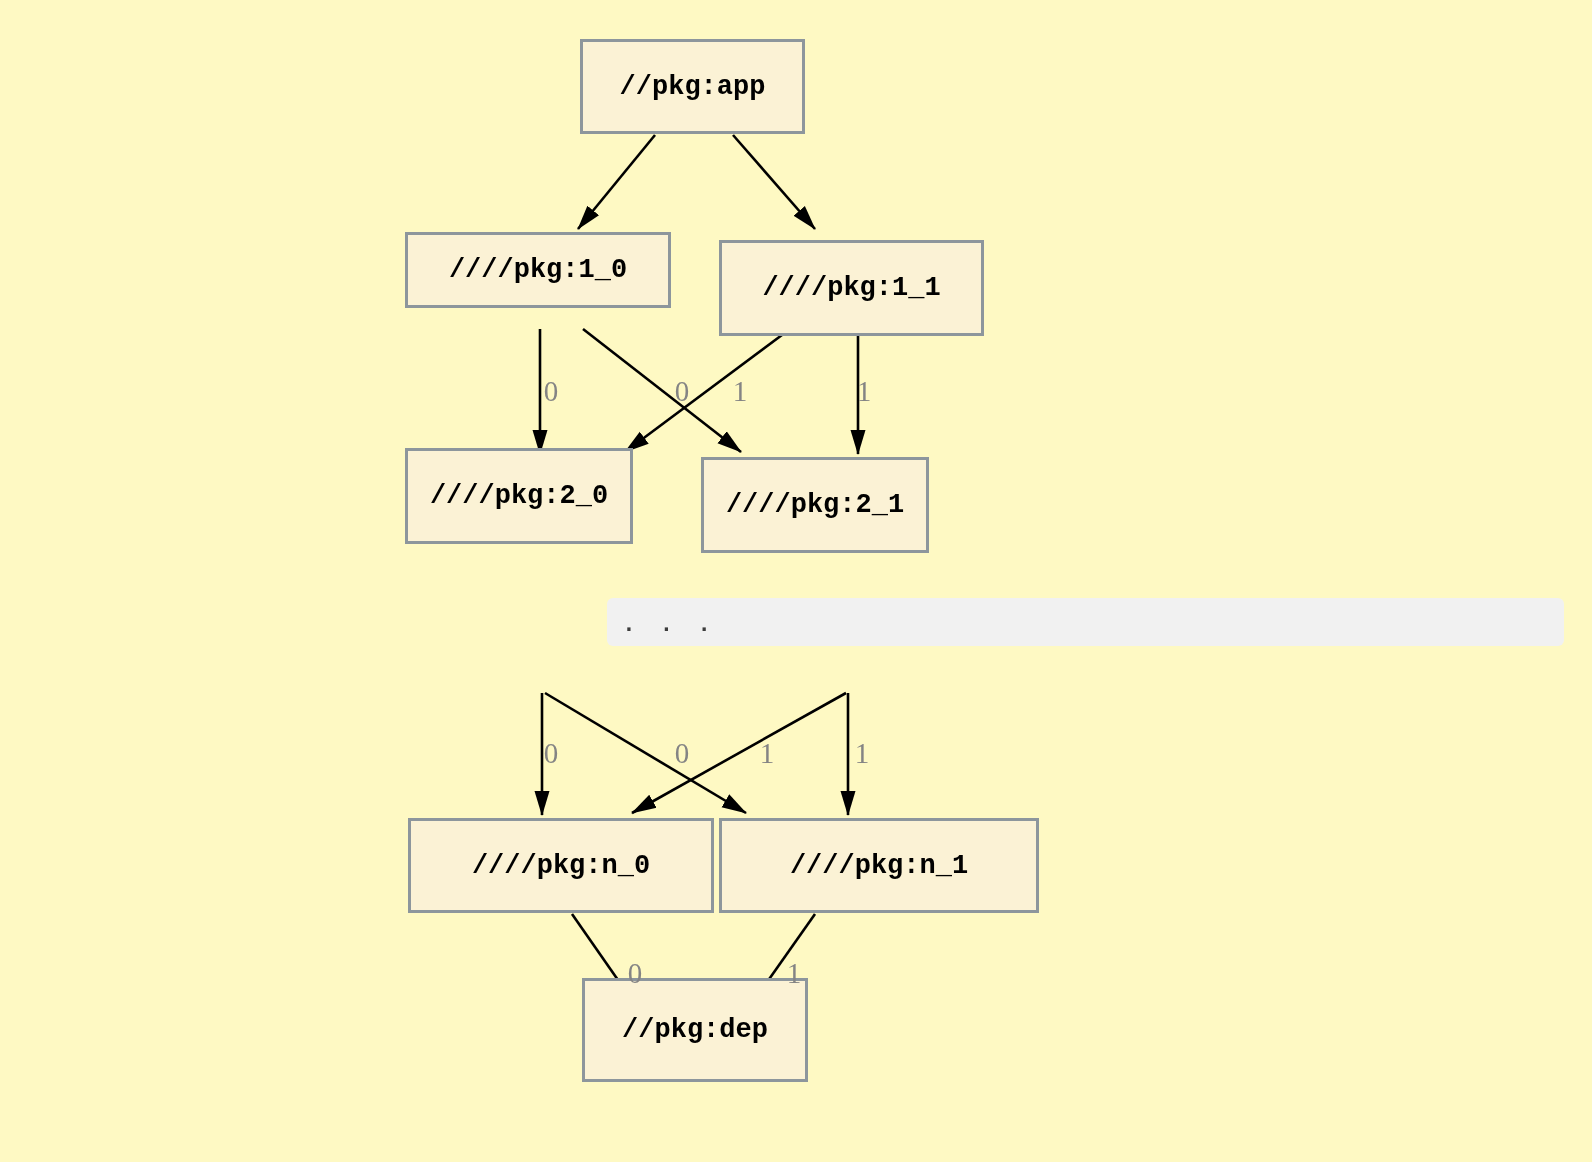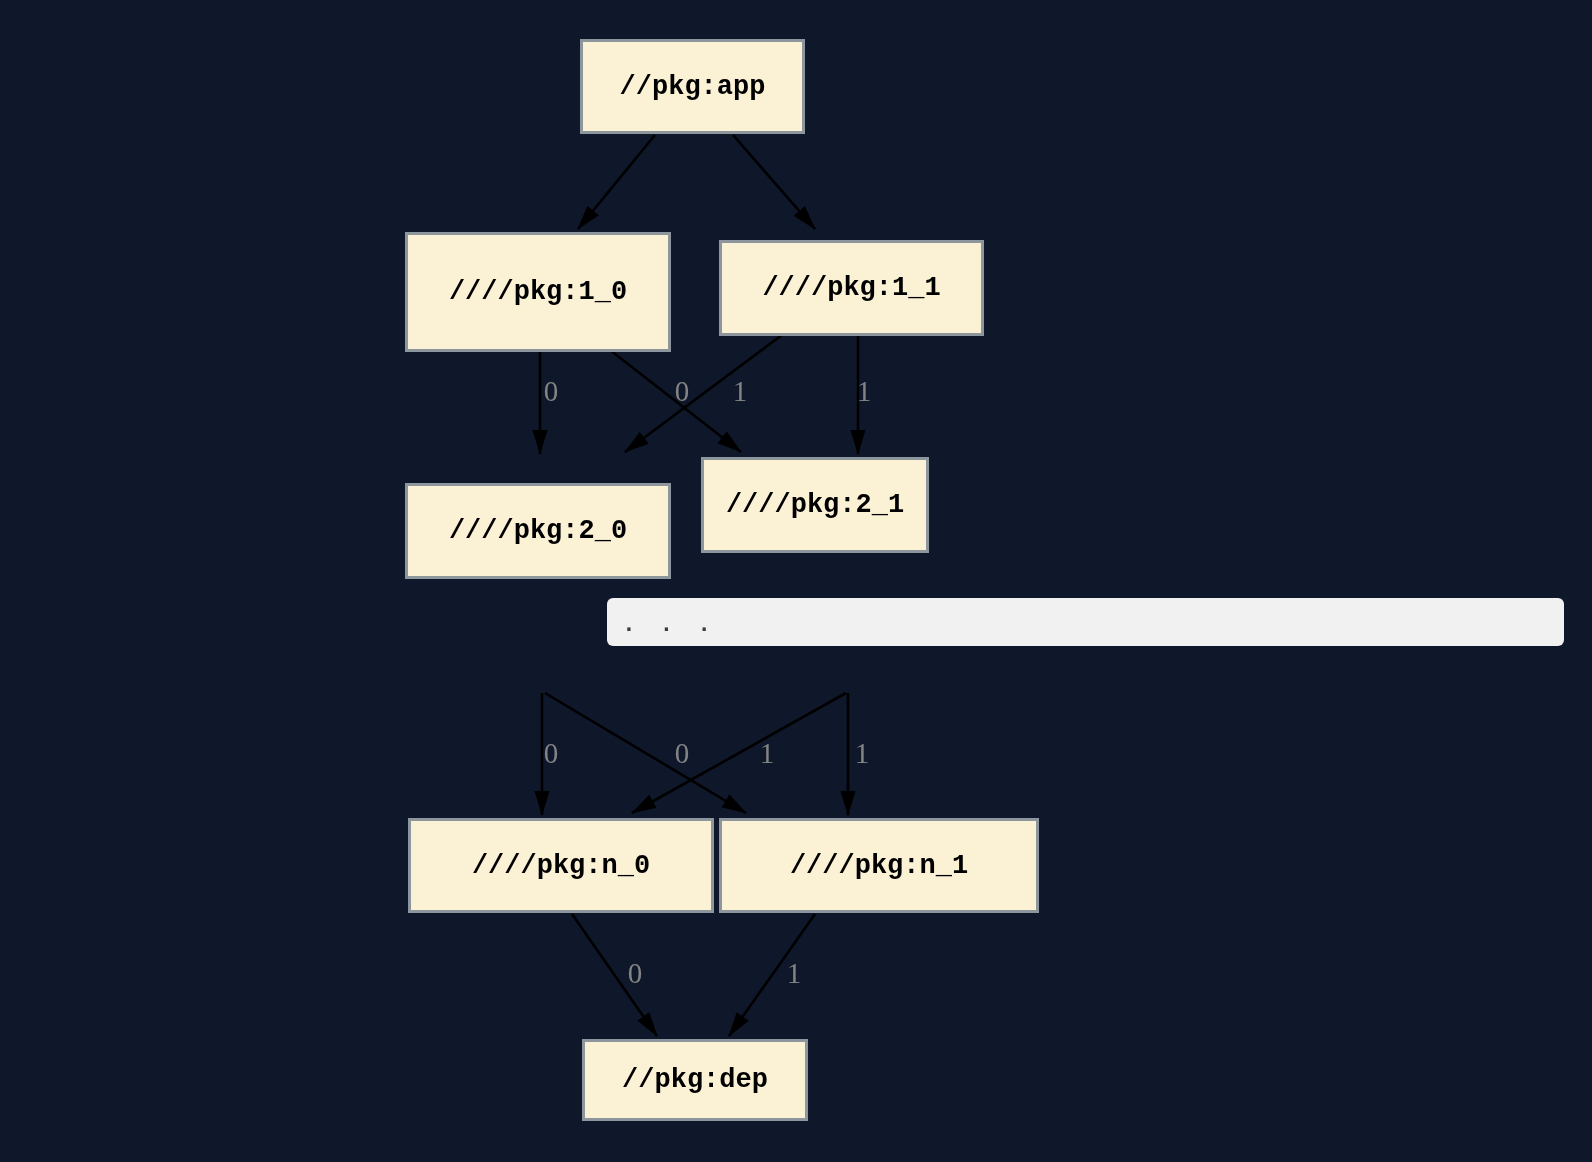--- a/index.html
+++ b/index.html
@@ -5,21 +5,21 @@
   html, body {
     margin: 0;
     padding: 0;
     background: #ffffff;
     font-family: "Liberation Sans", sans-serif;
   }
   #stage {
     position: relative;
     width: 1592px;
     height: 1162px;
-    background: #0f172a;
+    background: #fef9c3;
     overflow: hidden;
   }
   #edges {
     position: absolute;
     left: 0; top: 0;
     width: 1592px;
     height: 1162px;
     pointer-events: none;
   }
   .node {
@@ -91,33 +91,33 @@
       <line x1="846" y1="693" x2="632" y2="813" marker-end="url(#arrow)"></line>
       <line x1="848" y1="693" x2="848" y2="815" marker-end="url(#arrow)"></line>
 
       <line x1="572" y1="914" x2="657" y2="1036" marker-end="url(#arrow)"></line>
       <line x1="815" y1="914" x2="729" y2="1036" marker-end="url(#arrow)"></line>
     </g>
   </svg>
 
   <div class="node" style="left:580px; top:39px;  width:225px; height:95px;">//pkg:app</div>
 
-  <div class="node" style="left:405px; top:232px; width:266px; height:120px;">////pkg:1_0</div>
+  <div class="node" style="left:405px; top:232px; width:266px; height:76px;">////pkg:1_0</div>
 
   <div class="node" style="left:719px; top:232px; width:265px; height:96px;margin-top:8px;">////pkg:1_1</div>
 
-  <div class="node" style="left:405px; top:483px; width:266px; height:96px;">////pkg:2_0</div>
+  <div class="node" style="left:405px; top:448px; width:228px; height:96px;">////pkg:2_0</div>
 
   <div class="node" style="left:701px; top:457px; width:228px; height:96px;">////pkg:2_1</div>
 
   <div class="node" style="left:408px; top:818px; width:306px; height:95px;">////pkg:n_0</div>
 
   <div class="node" style="left:719px; top:818px; width:320px; height:95px;">////pkg:n_1</div>
 
-  <div class="node" style="left:582px; top:1039px; width:226px; height:82px;text-align:right;">//pkg:dep</div>
+  <div class="node" style="left:582px; top:978px; width:226px; height:104px;text-align:right;">//pkg:dep</div>
 
   <div class="ellipsis-band">
     <div class="ellipsis-dots">. . .</div>
   </div>
 
   <div class="edge-label" style="left:540px; top:372px;">0</div>
   <div class="edge-label" style="left:671px; top:372px;">0</div>
   <div class="edge-label" style="left:729px; top:372px;">1</div>
   <div class="edge-label" style="left:853px; top:372px;">1</div>
 

